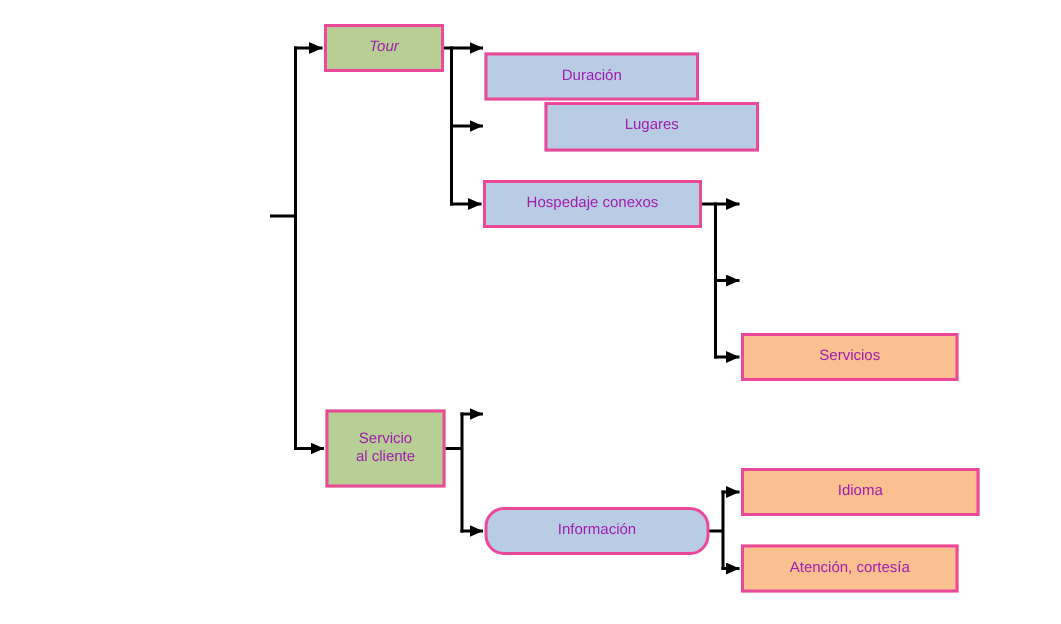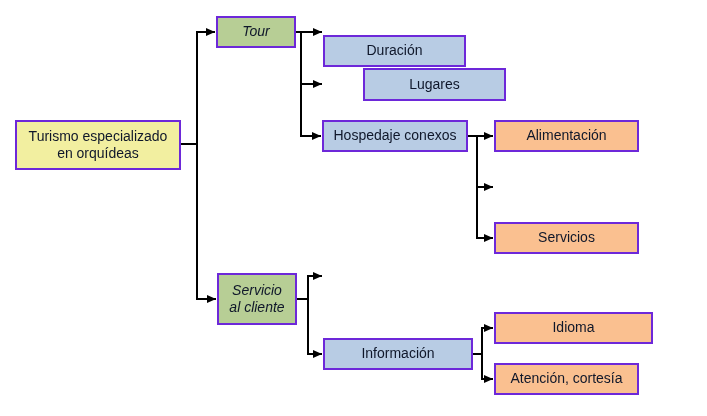--- a/index.html
+++ b/index.html
@@ -24,33 +24,33 @@
   }
   .connectors path {
     stroke: #000000;
     stroke-width: 2;
     fill: none;
     stroke-linecap: square;
   }
   .node {
     position: absolute;
     box-sizing: border-box;
-    border: 2px solid #6d28d9;
+    border: 2px solid #ec4899;
     display: flex;
     align-items: center;
     justify-content: center;
     text-align: center;
-    font-size: 14px;
+    font-size: 10px;
     line-height: 1.22;
-    color: #0f172a;
+    color: #a21caf;
     white-space: pre-line;
     padding: 0 3px;
   }
   .fill-yellow { background: #F2EFA0; }
-  .fill-green  { background: #B7CE95; font-style: italic; }
+  .fill-green  { background: #B7CE95; }
   .fill-blue   { background: #B8CCE4; }
   .fill-orange { background: #FAC090; }
   .italic { font-style: italic; }
 </style>
 </head>
 <body>
 
 <div class="canvas">
 
   <svg class="connectors" viewBox="0 0 707 416" xmlns="http://www.w3.org/2000/svg">
@@ -69,38 +69,35 @@
     <path marker-end="url(#arrow)" d="M301,136 L320,136"></path>
     <path marker-end="url(#arrow)" d="M477,136 L492,136"></path>
     <path marker-end="url(#arrow)" d="M477,187 L492,187"></path>
     <path marker-end="url(#arrow)" d="M477,238 L492,238"></path>
     <path marker-end="url(#arrow)" d="M308,276 L321,276"></path>
     <path marker-end="url(#arrow)" d="M308,354 L321,354"></path>
     <path marker-end="url(#arrow)" d="M482,328 L492,328"></path>
     <path marker-end="url(#arrow)" d="M482,379 L492,379"></path>
   </svg>
 
-  <div class="node fill-yellow" style="left:15px; top:120px; width:166px; height:50px;">Turismo especializado
-en orquídeas</div>
 
   <div class="node fill-green italic" style="left:216px; top:16px; width:80px; height:32px;">Tour</div>
 
   <div class="node fill-green" style="left:217px; top:273px; width:80px; height:52px;">Servicio
 al cliente</div>
 
   <div class="node fill-blue" style="left:323px; top:16px; width:143px; height:32px;margin-top:19px;">Duración</div>
 
   <div class="node fill-blue" style="left:323px; top:68px; width:143px; height:33px;margin-left:40px;">Lugares</div>
 
   <div class="node fill-blue" style="left:322px; top:120px; width:146px; height:32px;">Hospedaje conexos</div>
 
 
-  <div class="node fill-blue" style="left:323px; top:338px; width:150px; height:32px;">Información</div>
+  <div class="node fill-blue" style="left:323px; top:338px; width:150px; height:32px;border-radius:13px;">Información</div>
 
-  <div class="node fill-orange" style="left:494px; top:120px; width:145px; height:32px;">Alimentación</div>
 
 
   <div class="node fill-orange" style="left:494px; top:222px; width:145px; height:32px;">Servicios</div>
 
   <div class="node fill-orange" style="left:494px; top:312px; width:159px; height:32px;">Idioma</div>
 
   <div class="node fill-orange" style="left:494px; top:363px; width:145px; height:32px;">Atención, cortesía</div>
 
 </div>
 

